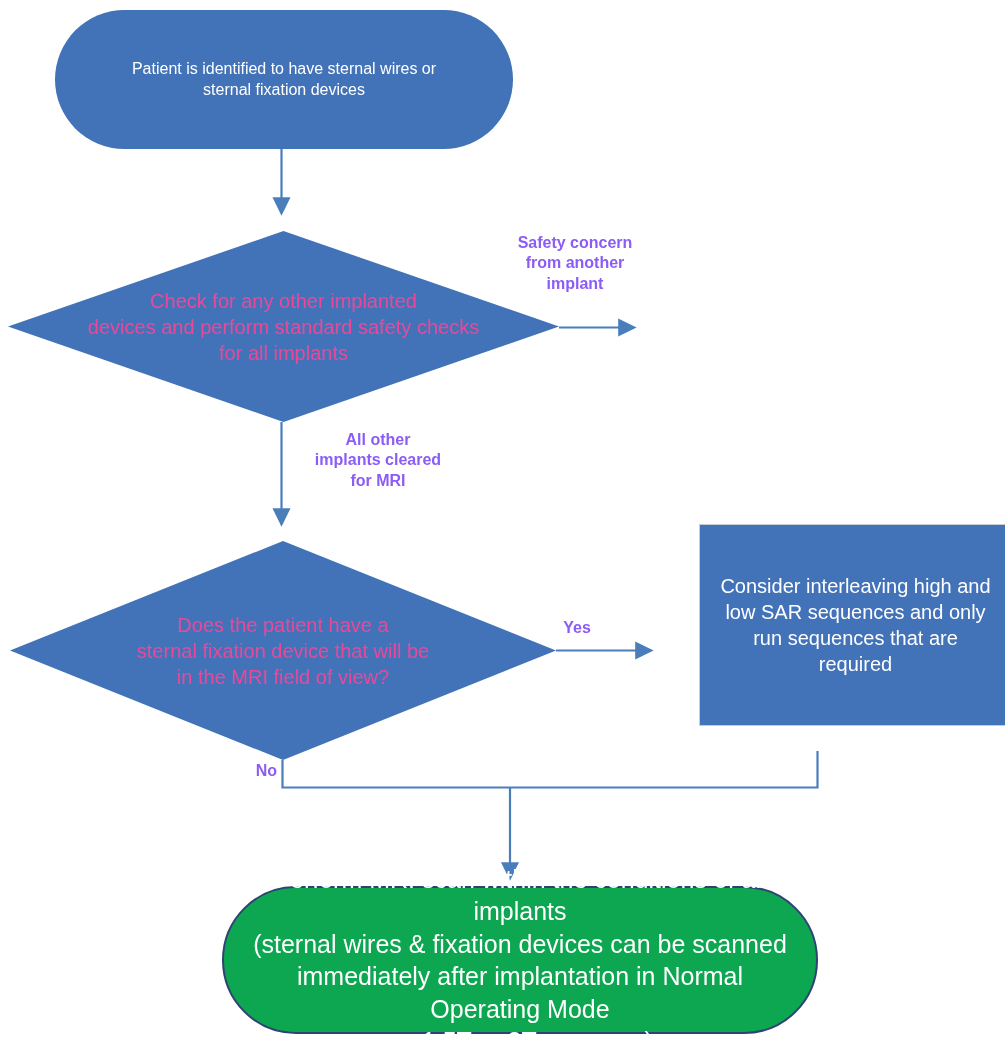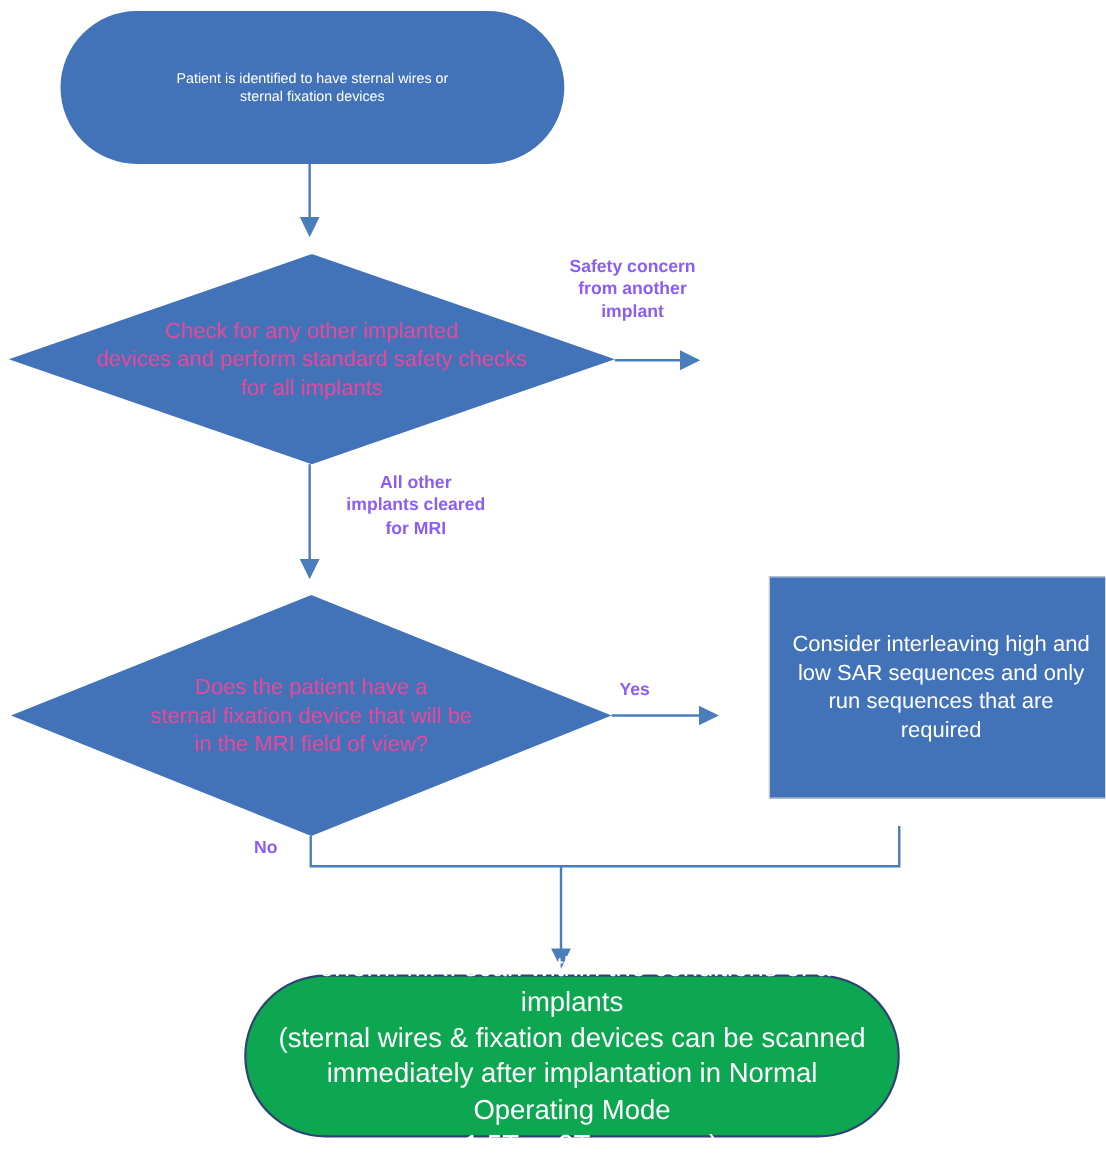--- a/index.html
+++ b/index.html
@@ -43,21 +43,21 @@
 
   
   .node-start {
     left: 55px;
     top: 10px;
     width: 458px;
     height: 139px;
     background: #4272B8;
     border-radius: 70px;
     color: #ffffff;
-    font-size: 13px;
+    font-size: 16px;
     padding: 0 34px;
   }
   .node-alert {
     left: 644px;
     top: 276px;
     width: 347px;
     height: 108px;
     background: #FE0000;
     border: 2px solid #3F6FB5;
     border-radius: 56px;
@@ -163,21 +163,21 @@
   #label-yes {
     left: 546px;
     top: 618px;
     width: 62px;
     text-align: center;
   }
   #label-no {
     left: 231px;
     top: 761px;
     width: 46px;
-    text-align: left;
+    text-align: right;
   }
 </style>
 </head>
 <body>
 
 <div id="flowchart-root">
 
   <svg id="edges-layer" viewBox="0 0 1005 1048" width="1005" height="1048" xmlns="http://www.w3.org/2000/svg">
     <defs>
       <marker id="arrowhead" markerWidth="9" markerHeight="9" refX="7.2" refY="4.5" orient="auto" markerUnits="strokeWidth">

